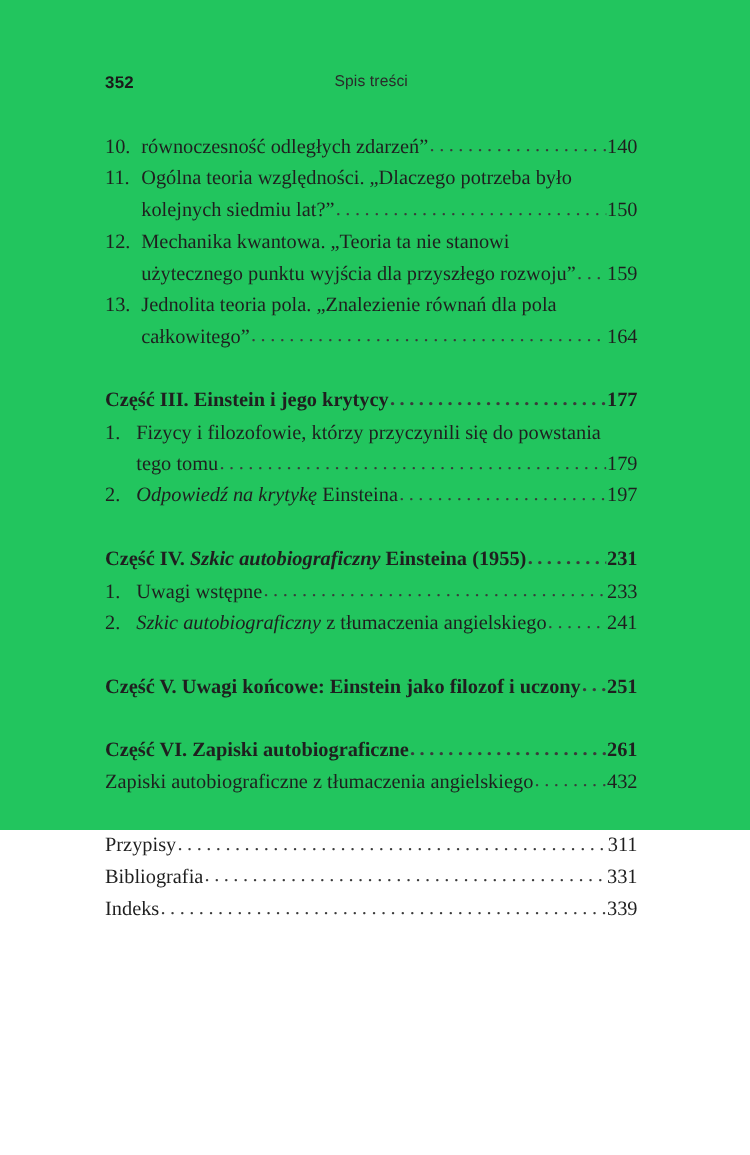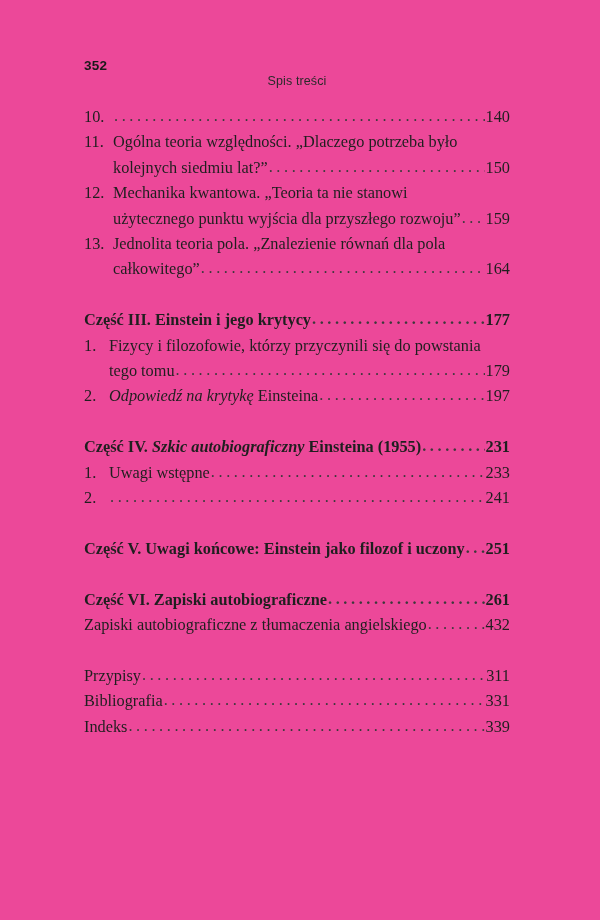--- a/index.html
+++ b/index.html
@@ -15,22 +15,22 @@
     font-family: "Liberation Serif", "DejaVu Serif", serif;
     color: #1a1a1a;
     overflow: hidden;
   }
 
   .page {
     position: absolute;
     left: 0;
     top: 0;
     width: 600px;
-    height: 920px;
-    background: #ec4899;
+    height: 664px;
+    background: #22c55e;
   }
 
   
   .running-head {
     position: absolute;
     left: 84px;
     top: 58px;
     width: 426px;
     height: 20px;
   }
@@ -40,21 +40,21 @@
     top: 0;
     font-family: "Liberation Sans", "DejaVu Sans", sans-serif;
     font-weight: bold;
     font-size: 13.5px;
     letter-spacing: 0.2px;
     color: #1a1a1a;
   }
   .head-title {
     position: absolute;
     left: 0;
-    top: 16px;
+    top: 0;
     width: 426px;
     text-align: center;
     font-family: "Liberation Sans", "DejaVu Sans", sans-serif;
     font-weight: normal;
     font-size: 12.5px;
     letter-spacing: 0.1px;
     color: #2a2a2a;
   }
 
   
@@ -149,20 +149,21 @@
   <div class="running-head">
     <span class="folio">352</span>
     <span class="head-title">Spis treści</span>
   </div>
 
   <div class="toc">
 
     <div class="entry numbered wide">
       <span class="num">10.</span>
       <div class="leader-line">
+        <span class="txt">równoczesność odległych zdarzeń”</span>
         <span class="dots">........................................................................................................................</span>
         <span class="pg">140</span>
       </div>
     </div>
 
     <div class="entry numbered wide">
       <span class="num">11.</span>
       <div class="cont-line">Ogólna teoria względności. „Dlaczego potrzeba było</div>
       <div class="leader-line">
         <span class="txt">kolejnych siedmiu lat?”</span>
@@ -235,20 +236,21 @@
       <div class="leader-line">
         <span class="txt">Uwagi wstępne</span>
         <span class="dots">........................................................................................................................</span>
         <span class="pg">233</span>
       </div>
     </div>
 
     <div class="entry numbered">
       <span class="num">2.</span>
       <div class="leader-line">
+        <span class="txt"><i class="ital">Szkic autobiograficzny</i><span> z tłumaczenia angielskiego</span></span>
         <span class="dots">........................................................................................................................</span>
         <span class="pg">241</span>
       </div>
     </div>
 
     <div class="gap"></div>
 
     <div class="entry part">
       <div class="leader-line">
         <span class="txt">Część V. Uwagi końcowe: Einstein jako filozof i uczony</span>

